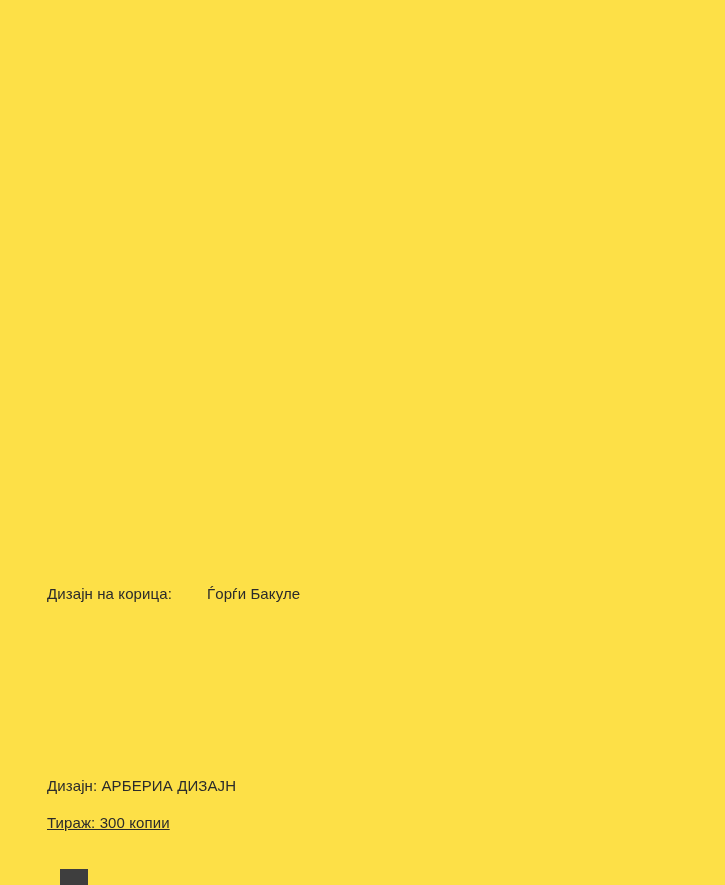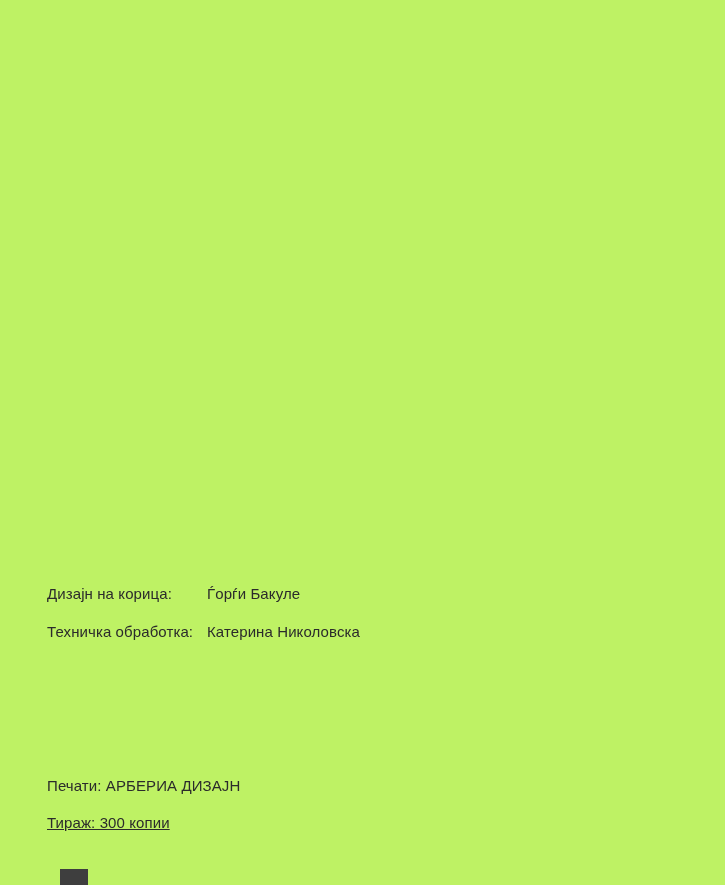--- a/index.html
+++ b/index.html
@@ -7,21 +7,21 @@
     width: 725px;
     height: 885px;
     background: #ffffff;
     overflow: hidden;
     font-family: "Liberation Sans", sans-serif;
   }
   .page {
     position: relative;
     width: 725px;
     height: 885px;
-    background: #bef264;
+    background: #fde047;
   }
   .text-row {
     position: absolute;
     left: 47px;
     font-size: 15px;
     line-height: 15px;
     color: #2b2b2b;
     white-space: nowrap;
     letter-spacing: 0.1px;
   }
@@ -46,23 +46,20 @@
 </style>
 </head>
 <body style="background: rgb(255, 255, 255);">
 
 <div class="page">
 
   <div class="text-row credit-row row-credit-1" style="color: rgb(43, 43, 43);">
     <span class="credit-label">Дизајн на корица:</span><span class="credit-value">Ѓорѓи Бакуле</span>
   </div>
 
-  <div class="text-row credit-row row-credit-2" style="color: rgb(43, 43, 43);">
-    <span class="credit-label">Техничка обработка:</span><span class="credit-value">Катерина Николовска</span>
-  </div>
 
-  <div class="text-row row-print-1" style="color: rgb(43, 43, 43);">Печати: АРБЕРИА ДИЗАЈН</div>
+  <div class="text-row row-print-1" style="color: rgb(43, 43, 43);">Дизајн: АРБЕРИА ДИЗАЈН</div>
 
   <div class="text-row row-print-2" style="color: rgb(43, 43, 43);">Тираж: 300 копии</div>
 
   <div class="scan-artifact" style="background: rgb(62, 62, 62);"></div>
 
 </div>
 
 </body></html>

